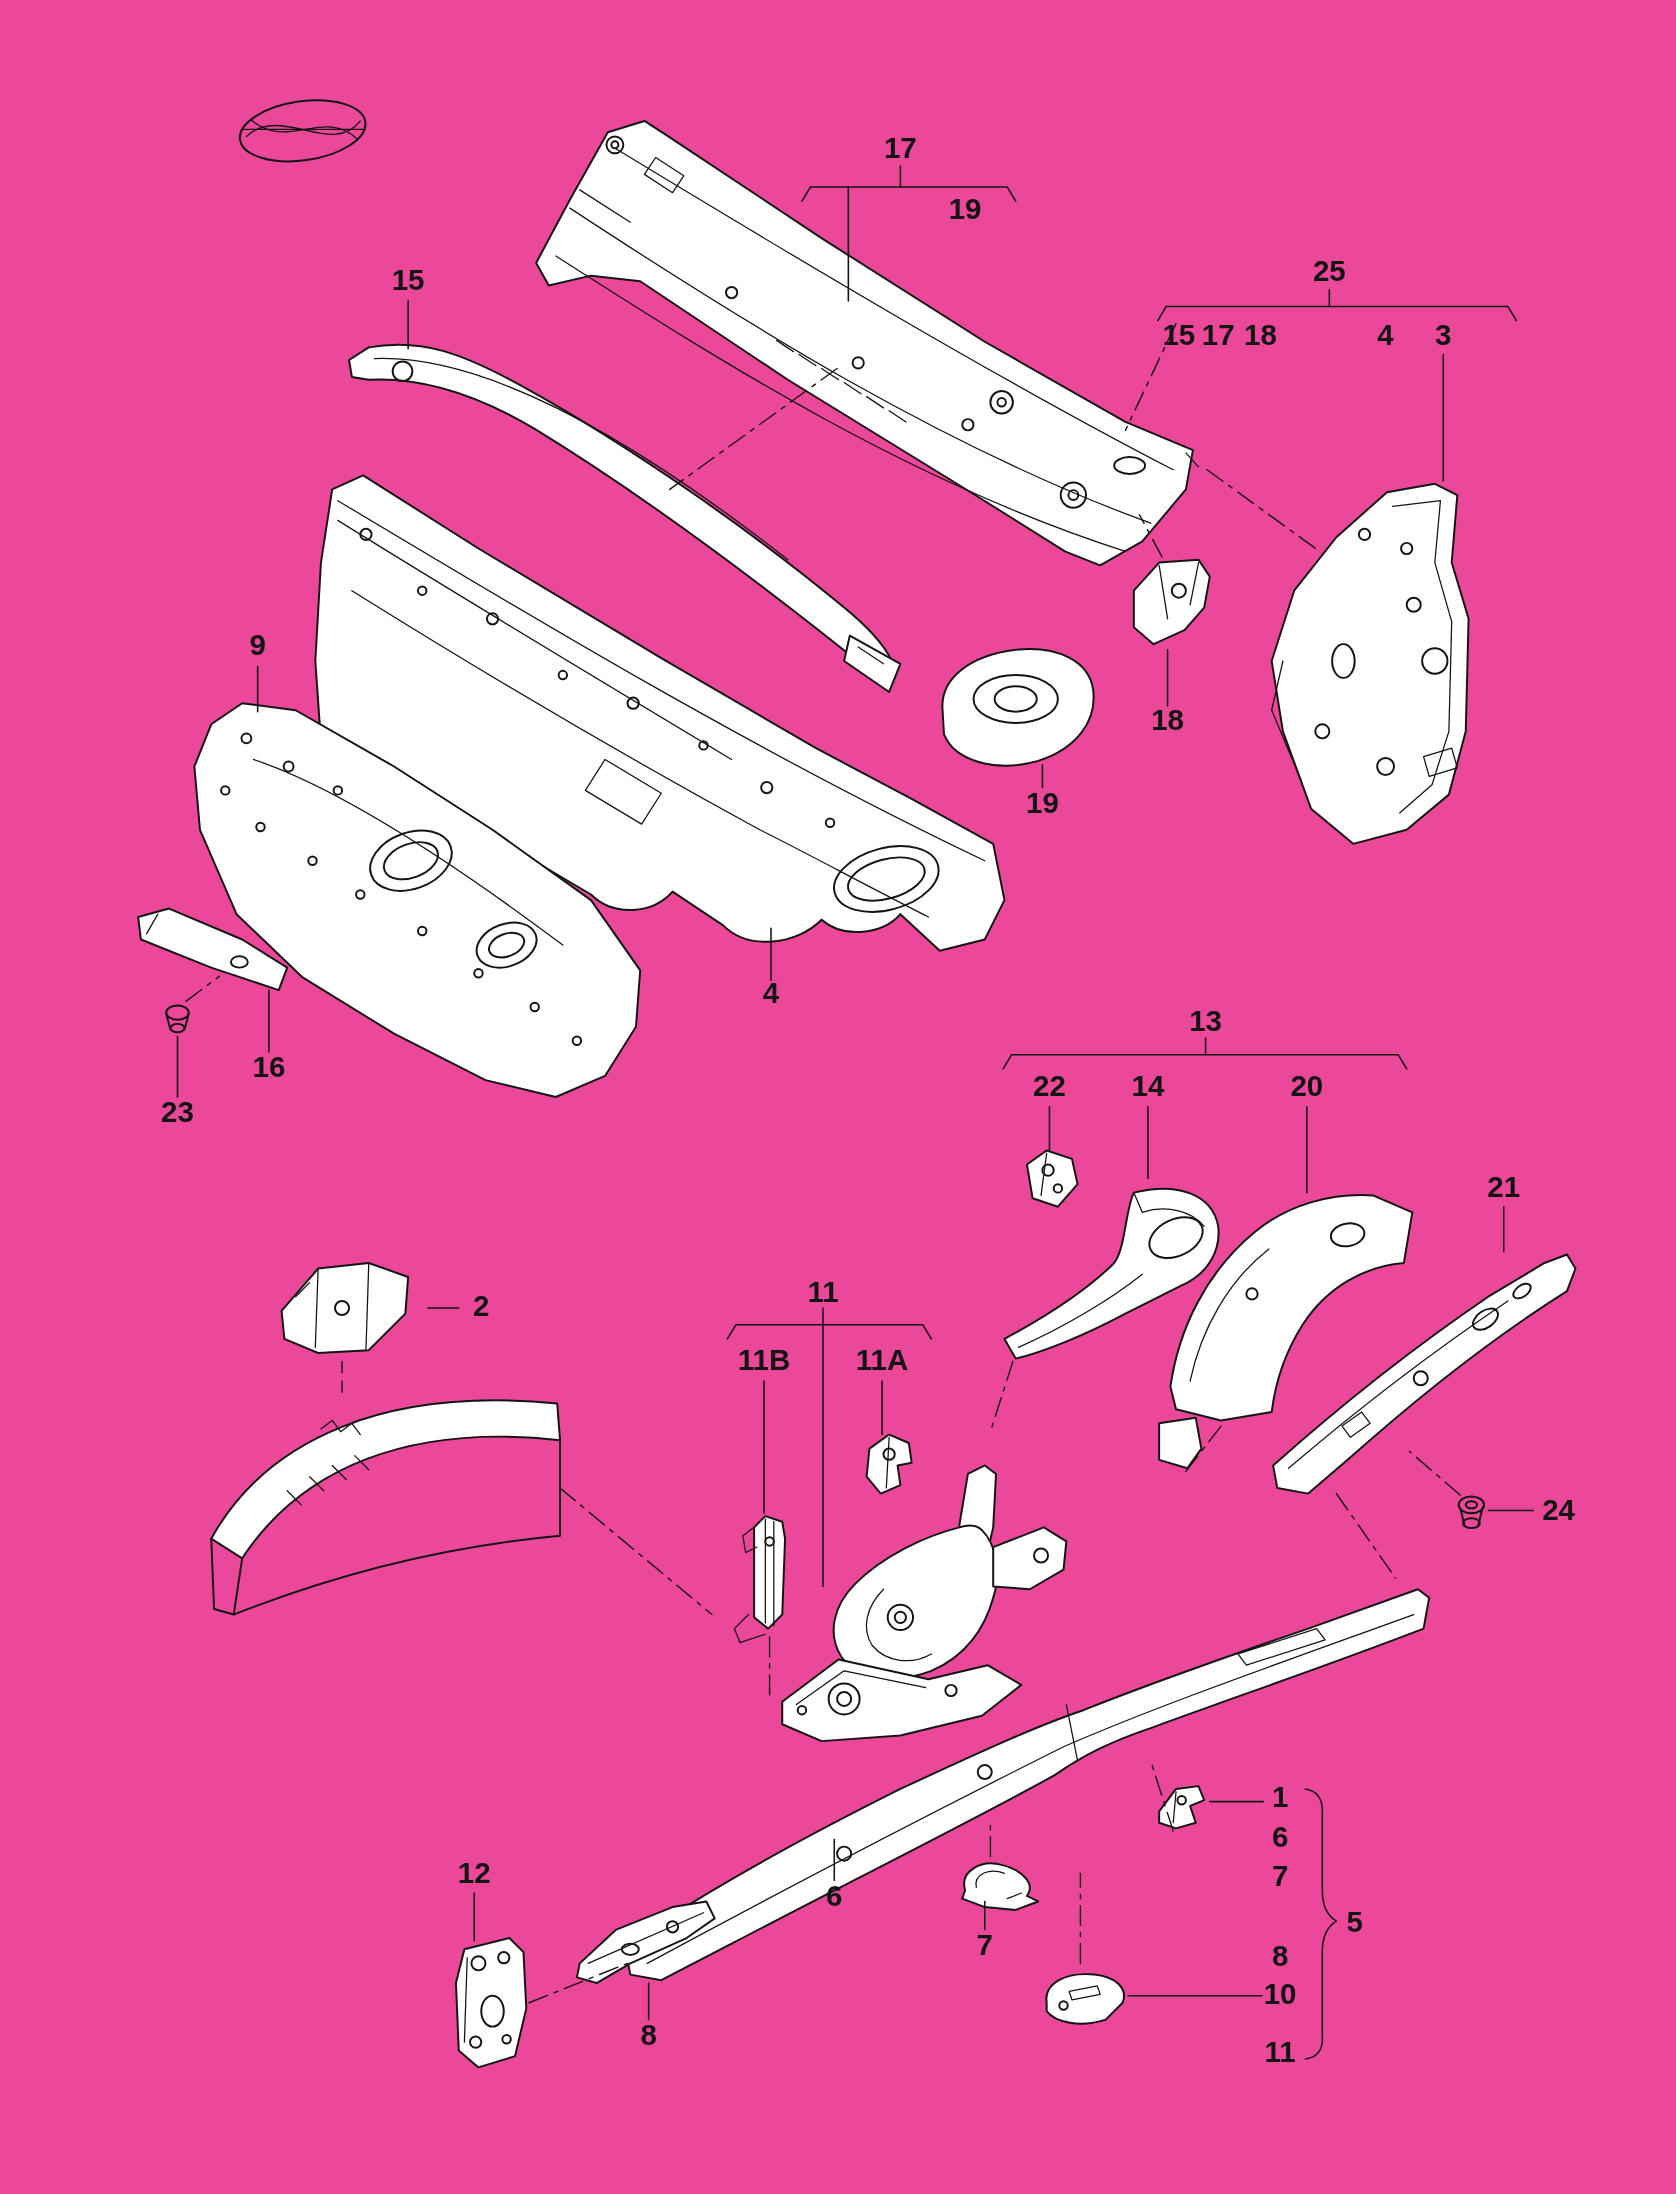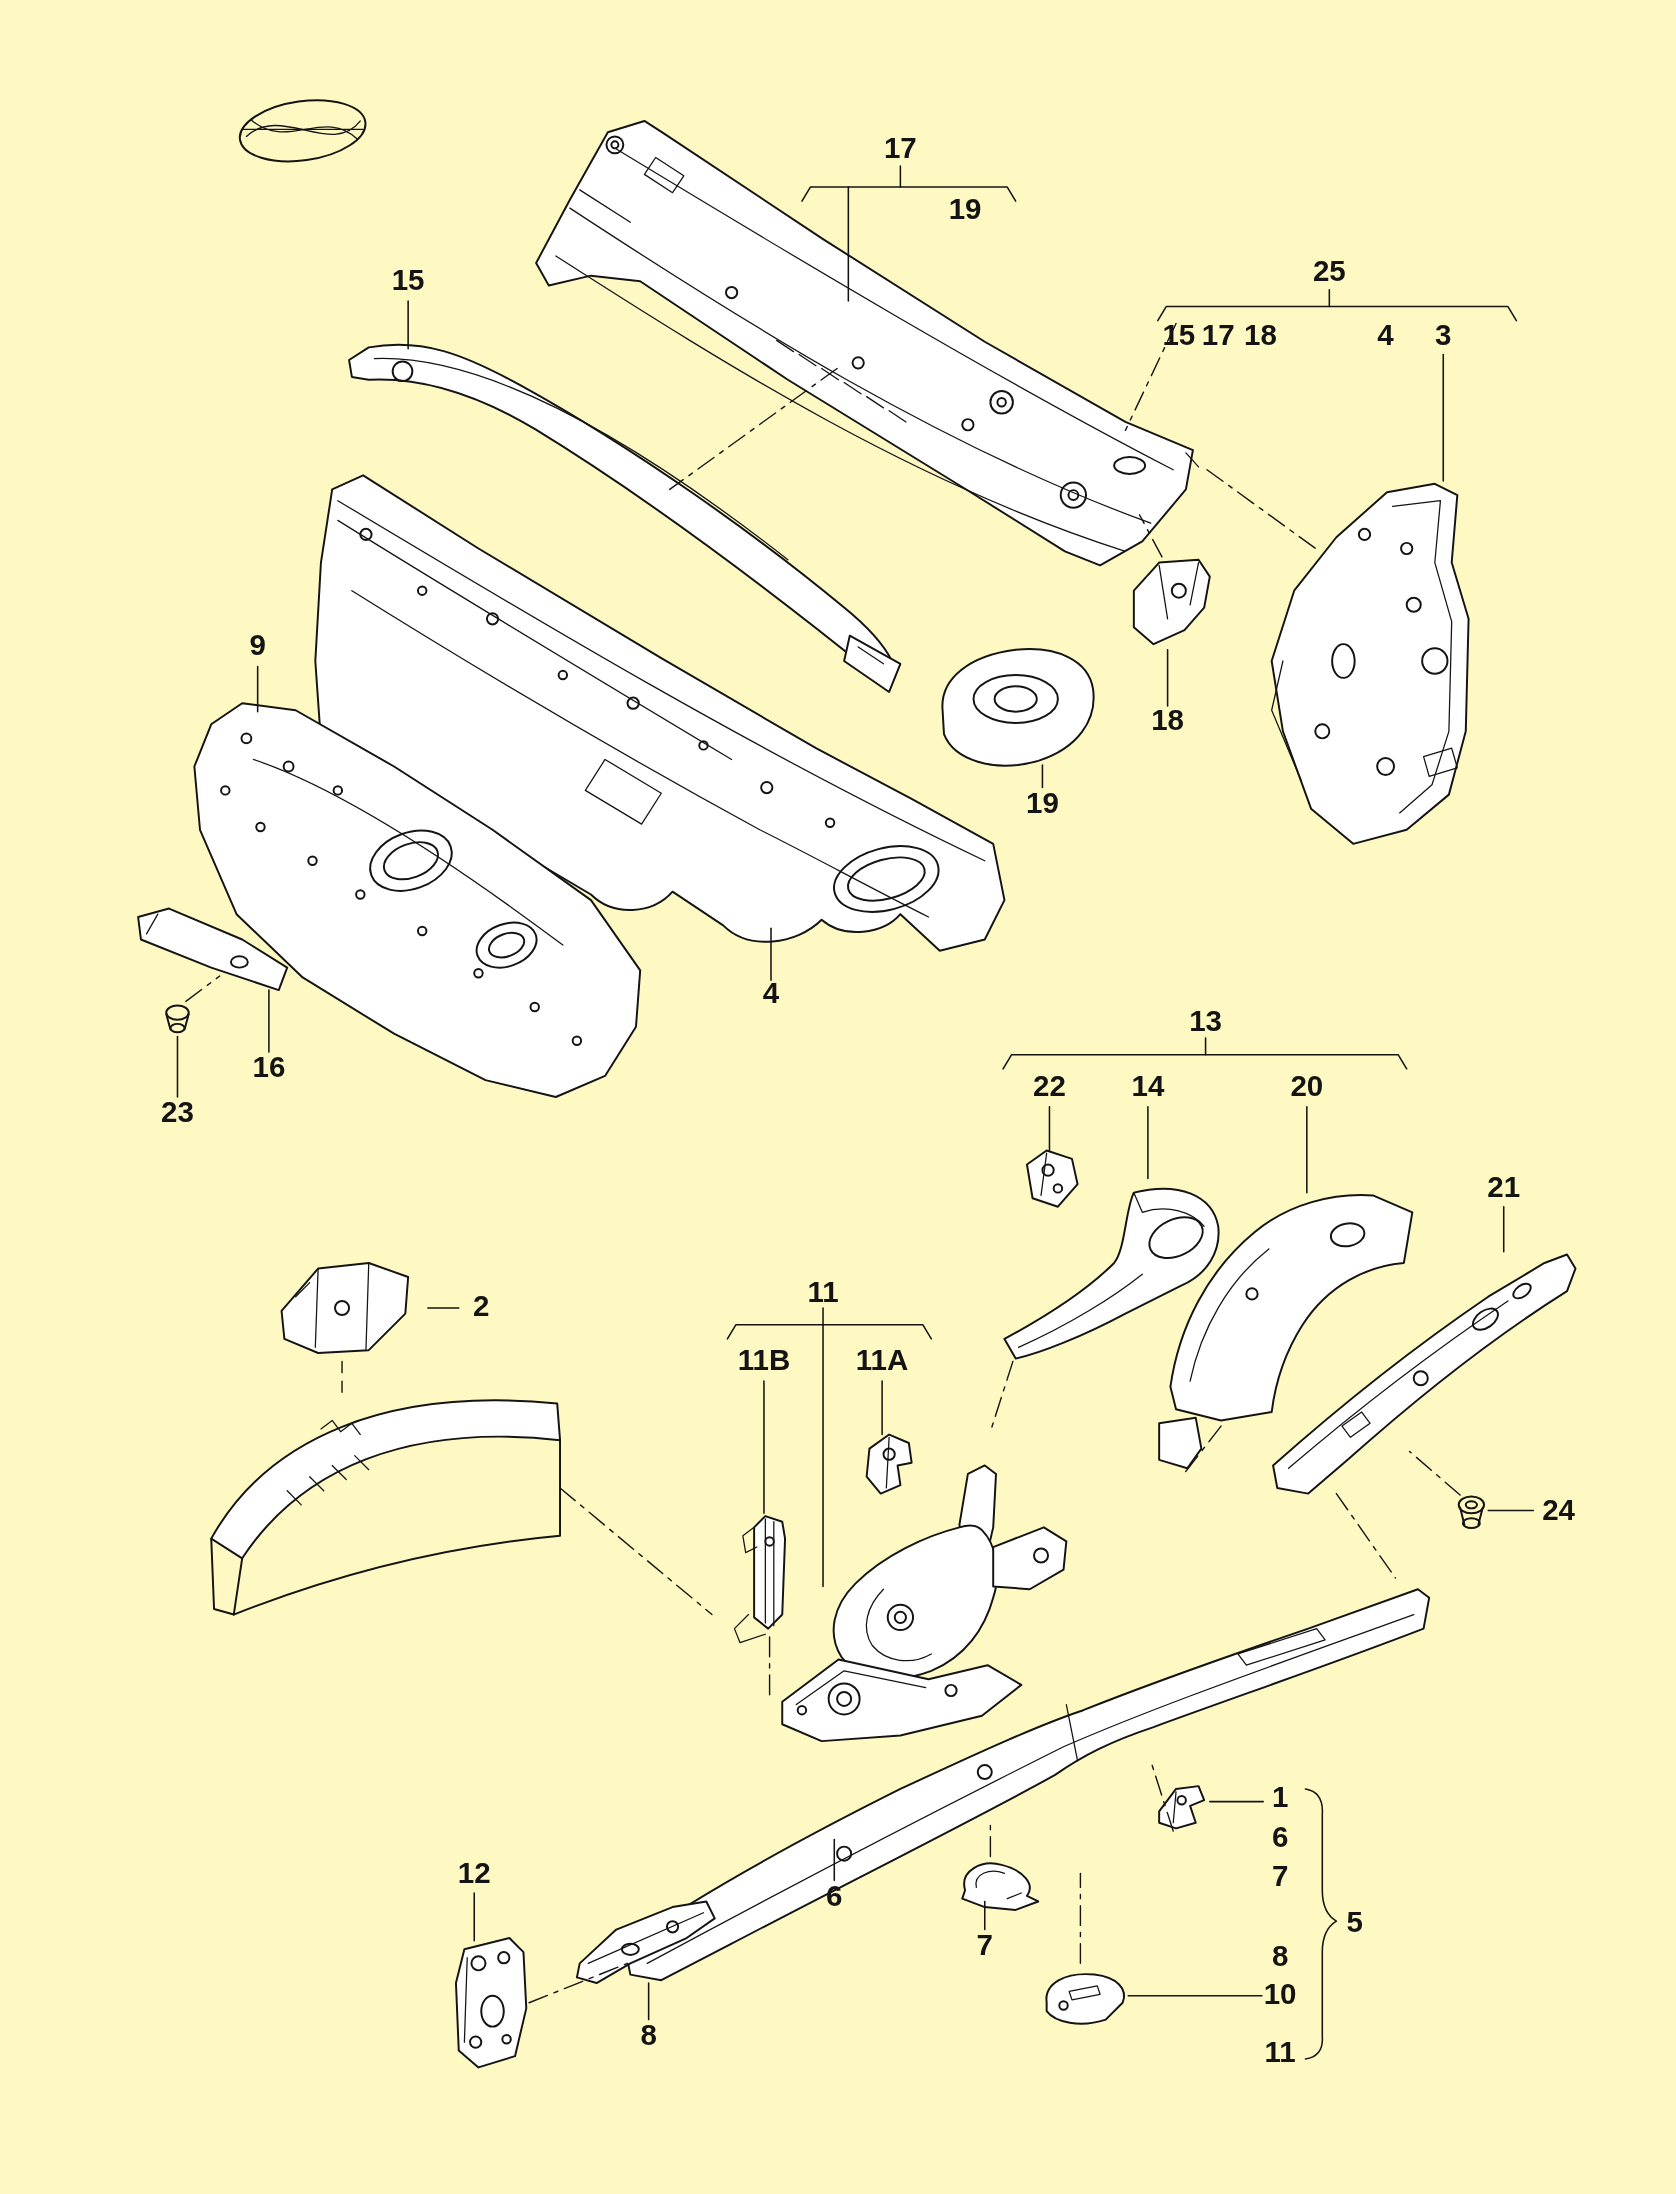--- a/index.html
+++ b/index.html
@@ -23,21 +23,21 @@
   .dash{stroke-width:1.0;stroke-dasharray:8 6;}
   text.callout{
     font-family:"Liberation Sans", sans-serif;
     font-size:21px;font-weight:700;
     fill:#141414;stroke:none;
   }
 </style>
 </head>
 <body>
 
-<div class="stage" style="background: #fef9c3; text-align: center;">
+<div class="stage" style="background: #ec4899; text-align: center;">
 <svg viewBox="0 0 1192 1560" xmlns="http://www.w3.org/2000/svg">
 
   <g>
     <ellipse cx="215" cy="93" rx="45" ry="21" transform="rotate(-8 215 93)"></ellipse>
     <path class="thin" d="M175,97 C200,74 236,112 256,86"></path>
     <path class="thin" d="M178,85 C204,108 230,76 254,99"></path>
     <path class="thin" d="M172,92 L258,92"></path>
   </g>
 
   <g>

